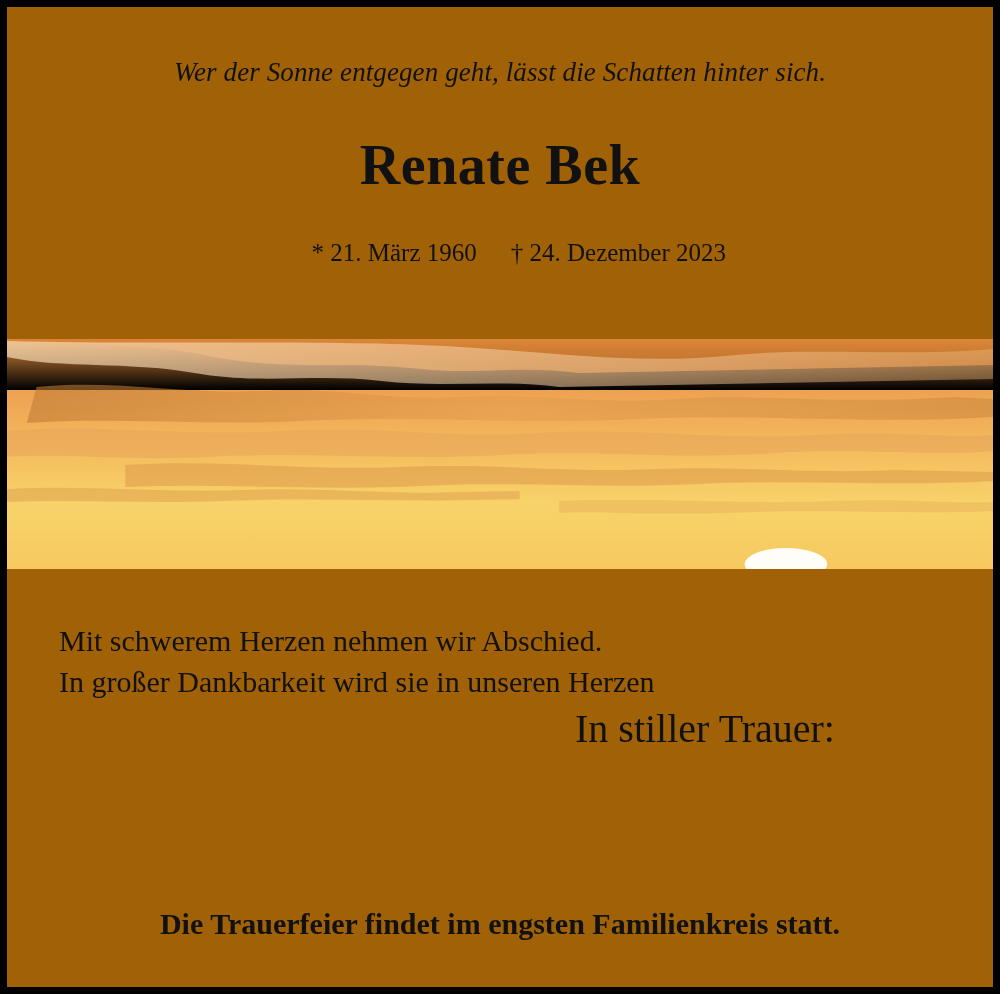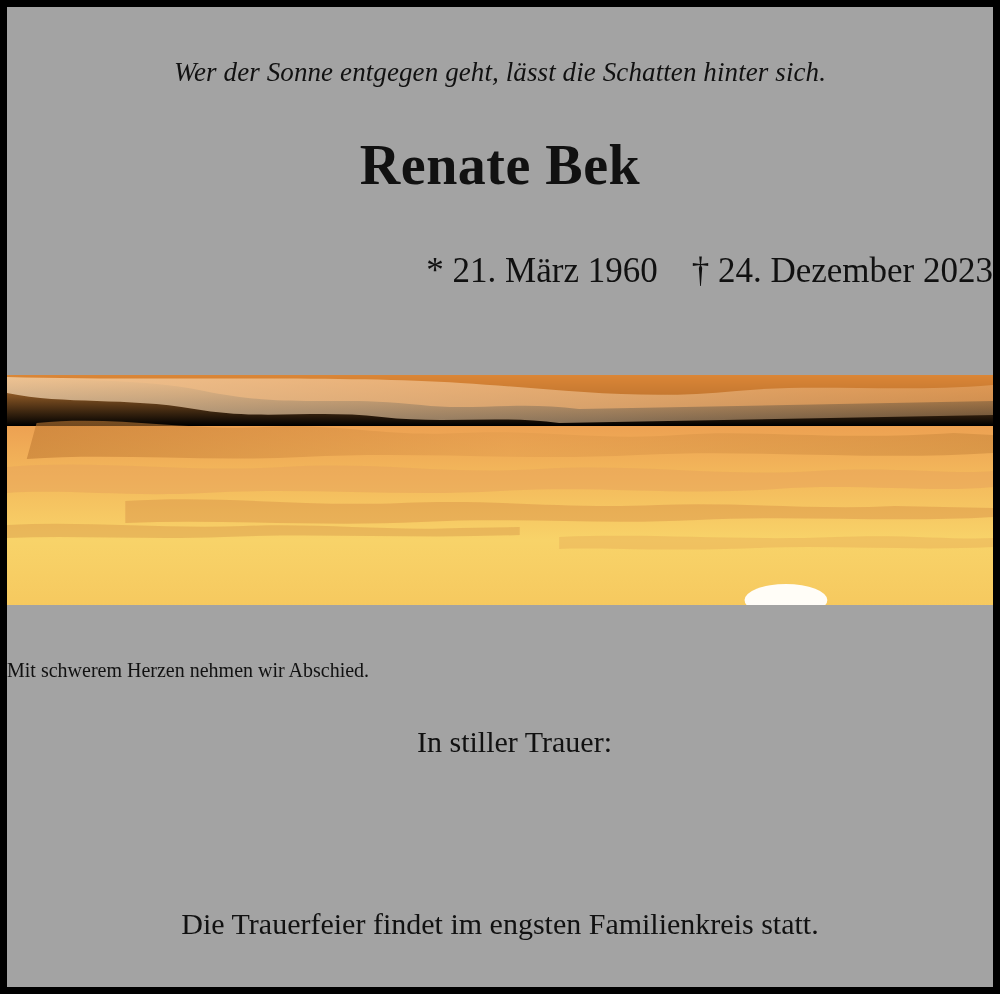--- a/index.html
+++ b/index.html
@@ -22,21 +22,21 @@
     background: #ffffff;
     border: 7px solid #000000;
     display: flex;
     flex-direction: column;
   }
   .inner {
     position: relative;
     flex: 1;
     display: flex;
     flex-direction: column;
-    background: #a3a3a3;
+    background: #a16207;
   }
 
   
   .quote {
     text-align: center;
     font-style: italic;
     font-size: 27px;
     letter-spacing: 0.1px;
     color: #111111;
     margin-top: 50px;
@@ -48,22 +48,22 @@
     font-size: 56px;
     font-weight: 700;
     letter-spacing: 0.5px;
     color: #111111;
     margin-top: 48px;
     line-height: 1.05;
   }
 
   
   .dates {
-    text-align: right;
-    font-size: 35px;
+    text-align: center;
+    font-size: 25px;
     color: #111111;
     margin-top: 16px;
     white-space: pre;
   }
   .dates .sep {
     display: inline-block;
     width: 34px;
   }
 
   
@@ -76,48 +76,50 @@
   }
   .sunset-band svg {
     display: block;
     width: 100%;
     height: 100%;
   }
 
   
   .body-text {
     margin-top: 52px;
-    font-size: 20px;
+    padding-left: 52px;
+    font-size: 30px;
     line-height: 1.36;
     color: #111111;
     font-family: Liberation Serif, serif;
   }
   .body-text .line {
     white-space: pre;
   }
 
   .mourners {
-    margin-top: 38px;
     padding-left: 410px;
-    font-size: 30px;
+    font-size: 40px;
     line-height: 1.36;
     color: #111111;
+    text-align: center;
   }
   .mourners .line {
     white-space: pre;
   }
 
   .ceremony {
     position: absolute;
     left: 0;
     right: 0;
     bottom: 46px;
     text-align: center;
     font-size: 30px;
     color: #111111;
+    font-weight: bold;
   }
 </style>
 </head>
 <body>
 
 <div class="obituary">
   <div class="inner">
 
     <div class="quote">Wer der Sonne entgegen geht, lässt die Schatten hinter sich.</div>
 
@@ -165,20 +167,21 @@
         <path d="M0,92 C90,84 180,98 280,92 C380,86 440,100 540,94 C640,88 720,102 820,96 C900,91 960,100 1000,96 L1000,112 C940,118 860,108 780,114 C680,121 600,110 500,116 C400,122 300,112 200,118 C120,122 60,114 0,118 Z" fill="#e8a45b" opacity="0.55"></path>
         <path d="M120,126 C220,120 300,132 400,128 C500,124 560,134 660,130 C740,127 820,135 900,131 L1000,133 L1000,142 C900,148 800,140 700,145 C600,150 520,142 420,147 C320,152 220,144 120,148 Z" fill="#d79046" opacity="0.45"></path>
         <path d="M0,150 C80,146 160,154 240,151 C320,148 380,156 460,153 L520,152 L520,160 C420,164 320,158 220,162 C140,165 70,160 0,163 Z" fill="#cf8a42" opacity="0.35"></path>
         <path d="M560,162 C660,158 740,166 840,162 C910,159 960,165 1000,163 L1000,172 C920,176 840,170 760,173 C660,177 600,172 560,174 Z" fill="#e2a254" opacity="0.35"></path>
         <ellipse cx="790" cy="225" rx="42" ry="16" fill="#ffffff" opacity="0.95"></ellipse>
       </svg>
     </div>
 
     <div class="body-text">
       <div class="line">Mit schwerem Herzen nehmen wir Abschied.</div>
+      <div class="line">In großer Dankbarkeit wird sie in unseren Herzen</div>
     </div>
 
     <div class="mourners">
       <div class="line">In stiller Trauer:</div>
     </div>
 
     <div class="ceremony">Die Trauerfeier findet im engsten Familienkreis statt.</div>
 
   </div>
 </div>

